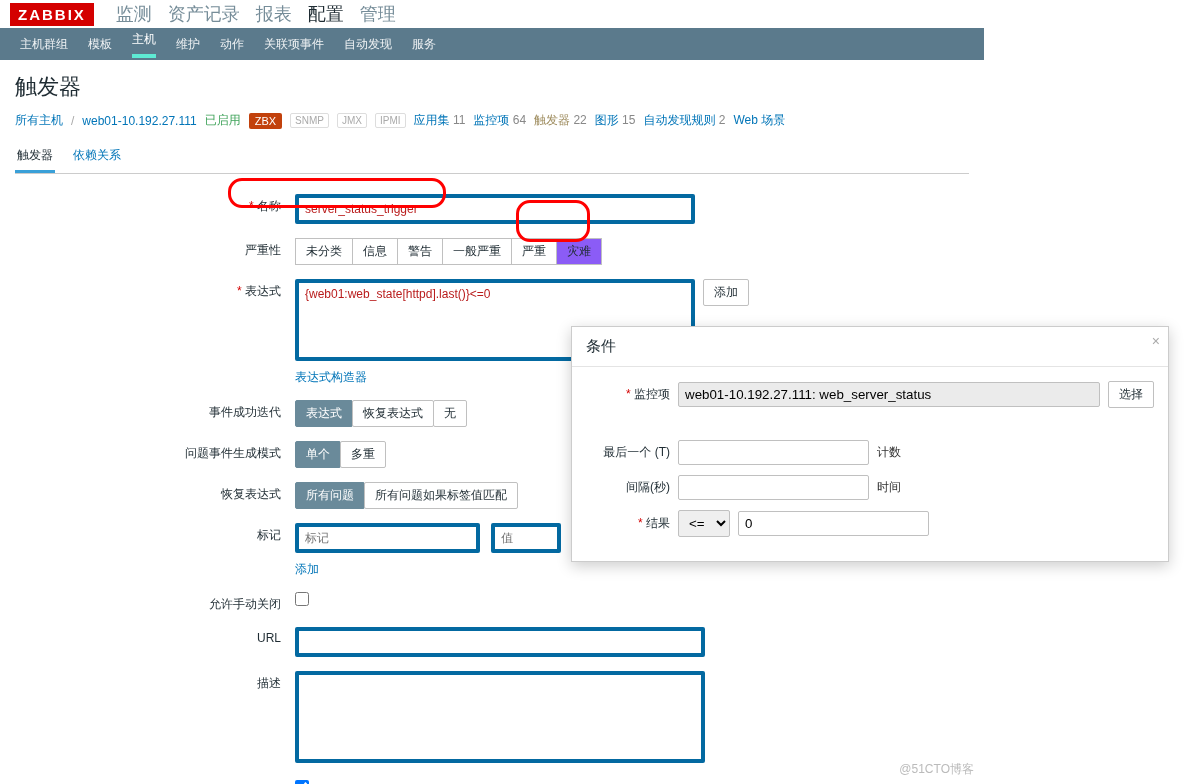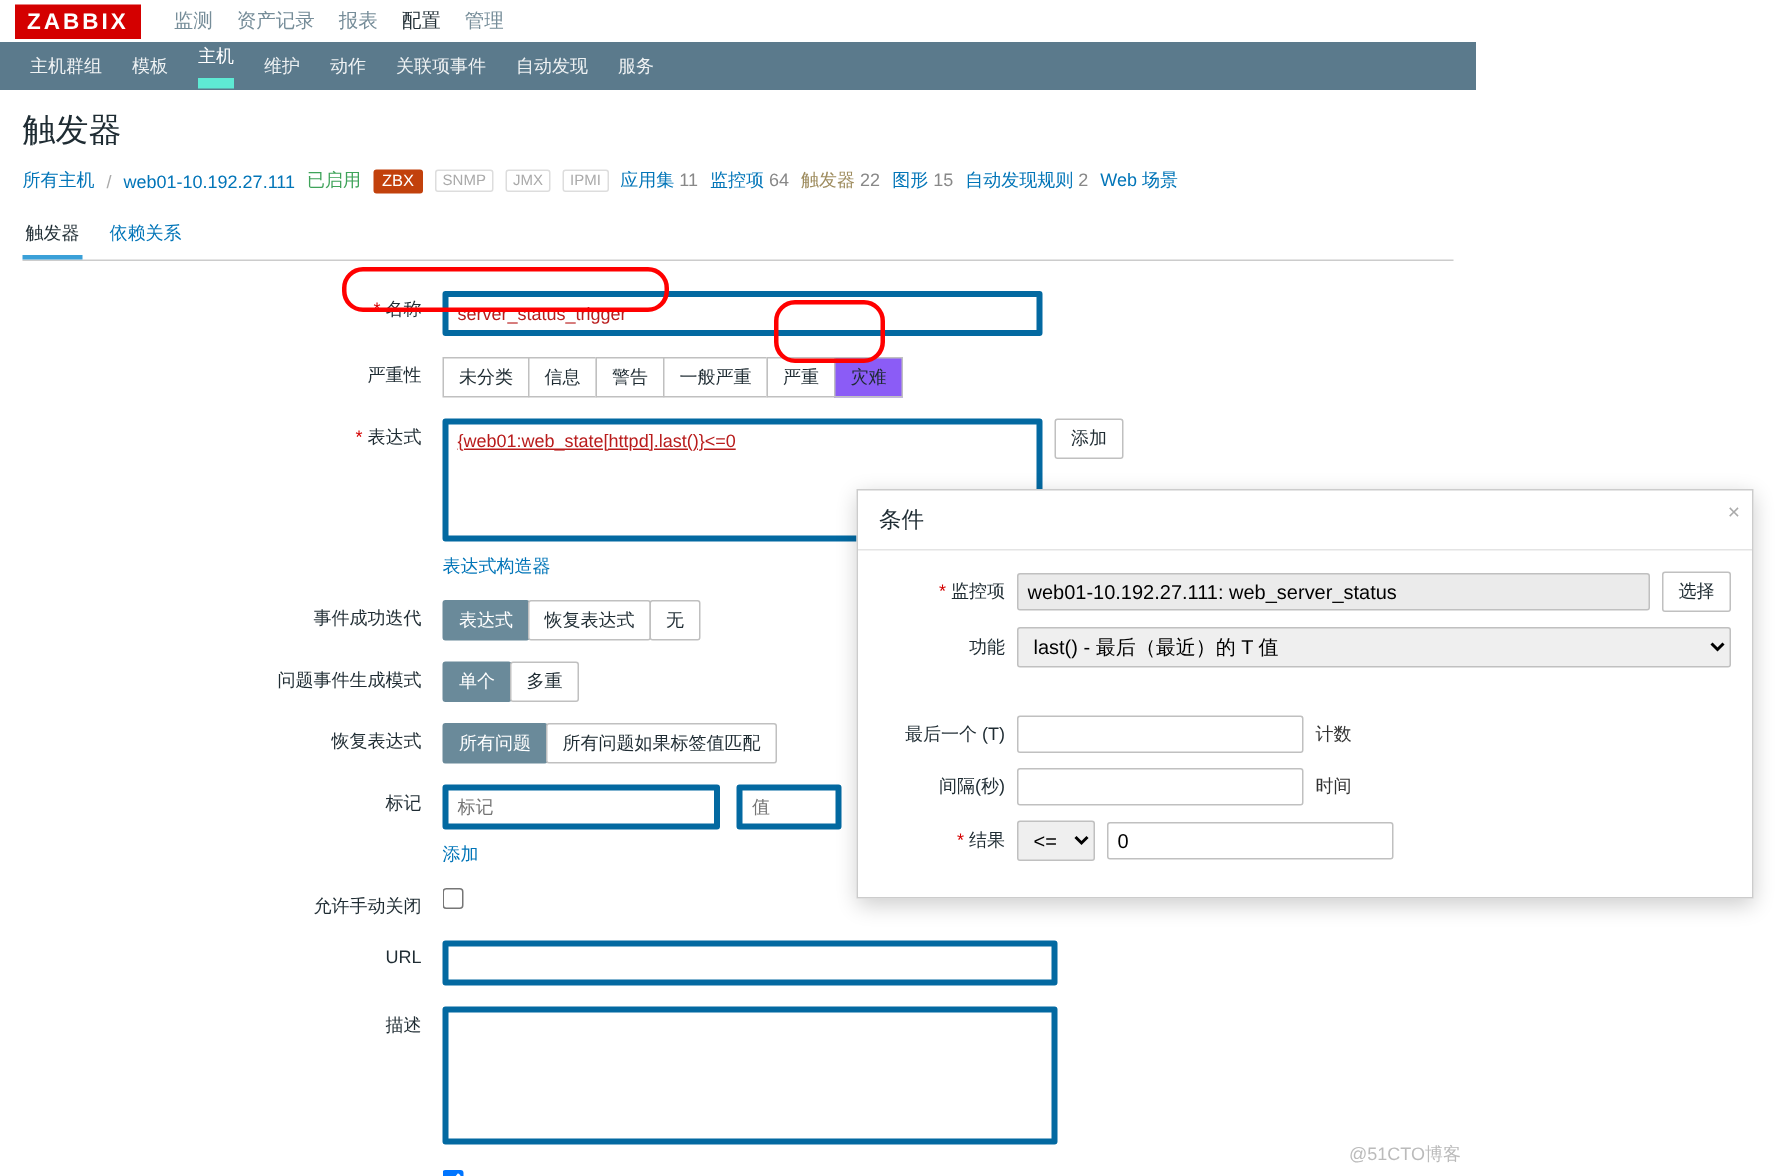--- a/index.html
+++ b/index.html
@@ -1,26 +1,26 @@
 <!DOCTYPE html>
 <html><head>
 <meta charset="utf-8">
 <style>
   * { box-sizing: border-box; margin: 0; padding: 0; }
   body { font-family: Arial, "Microsoft YaHei", sans-serif; font-size: 12px; color: #1f2c33; background: #fff; width: 1184px; }
   
   
   .topbar { display: flex; align-items: center; background: #fff; height: 28px; padding: 0 10px; }
   .logo { background: #d40000; color: #fff; font-weight: bold; font-size: 15px; letter-spacing: 2px; padding: 3px 8px; margin-right: 14px; }
-  .topnav-item { color: #768d99; margin: 0 8px; font-size: 13px; cursor: pointer; }
+  .topnav-item { color: #768d99; margin: 0 8px; font-size: 18px; cursor: pointer; }
   .topnav-item.active { color: #1f2c33; }
 
   .secondbar { background: #5b7a8c; color: #fff; display: flex; align-items: center; height: 32px; padding: 0 10px; font-size: 12px; }
   .secondbar .sub-item { margin: 0 10px; cursor: pointer; opacity: 0.9; }
-  .secondbar .sub-item.active { border-bottom: 7px solid #5eead4; padding-bottom: 6px; padding-top: 0; opacity: 1; }
+  .secondbar .sub-item.active { border-bottom: 4px solid #5eead4; padding-bottom: 6px; padding-top: 0; opacity: 1; }
 
   .page { padding: 12px 15px; }
   .page-title { font-size: 22px; font-weight: normal; color: #1f2c33; margin-bottom: 10px; }
 
   .breadcrumbs { font-size: 12px; margin-bottom: 12px; display: flex; align-items: center; gap: 8px; flex-wrap: wrap; }
   .bc-sep { color: #aaa; }
   .bc-status { color: #3fa35a; }
   .zbx-badge { background: #c2410c; color: #fff; padding: 2px 6px; border-radius: 2px; font-size: 11px; }
   .proto-badge { color: #aaa; border: 1px solid #ddd; padding: 1px 4px; font-size: 10px; border-radius: 2px; }
   .bc-link { color: #0275b8; cursor: pointer; }
@@ -31,21 +31,21 @@
   .tab.active { color: #1f2c33; border-bottom: 3px solid #3aa0d8; }
 
   
   .form { display: grid; grid-template-columns: 280px 1fr; row-gap: 14px; align-items: start; }
   .lab { text-align: right; padding-right: 14px; padding-top: 4px; color: #1f2c33; }
   .req::before { content: "* "; color: #d40000; }
   .val input[type=text], .val textarea, .val select {
     font-family: inherit; font-size: 12px; padding: 4px 6px;
     border: 4px solid #0369a1; border-radius: 2px; color: #b91c1c;
   }
-  .val textarea { resize: none; text-decoration: underline; }
+  .val textarea { resize: none; }
 
   .severity { display: flex; }
   .sev-btn { border: 1px solid #c0c0c0; padding: 4px 10px; background: #fff; cursor: pointer; margin-left: -1px; }
   .sev-btn:first-child { margin-left: 0; }
   .sev-btn.disaster { background: #8b5cf6; }
 
   .btn { display: inline-block; border: 1px solid #c0c0c0; background: #fff; padding: 4px 10px; cursor: pointer; border-radius: 2px; }
   .btn.primary { background: #0275b8; border-color: #0275b8; color: #fff; }
   .btn.selected { background: #6a8a9a; border-color: #6a8a9a; color: #fff; }
   .link-btn { color: #0275b8; cursor: pointer; }
@@ -202,26 +202,20 @@
 
   <div class="modal">
     <span class="modal-close">×</span>
     <div class="modal-title">条件</div>
     <div class="modal-body">
       <div class="modal-row">
         <span class="mlab req">监控项</span>
         <input type="text" readonly="" style="background: rgb(235, 235, 235);" value="web01-10.192.27.111: web_server_status">
         <span class="btn">选择</span>
       </div>
-      <div class="modal-row" style="grid-template-columns:84px 1fr;">
-        <span class="mlab">功能</span>
-        <select>
-          <option>last() - 最后（最近）的 T 值</option>
-        </select>
-      </div>
       <div class="modal-row" style="grid-template-columns:84px auto 1fr;margin-top:32px;">
         <span class="mlab">最后一个 (T)</span>
         <input type="text" class="short" value="" style="">
         <span class="unit">计数</span>
       </div>
       <div class="modal-row" style="grid-template-columns:84px auto 1fr;">
         <span class="mlab">间隔(秒)</span>
         <input type="text" class="short" value="" style="">
         <span class="unit">时间</span>
       </div>

